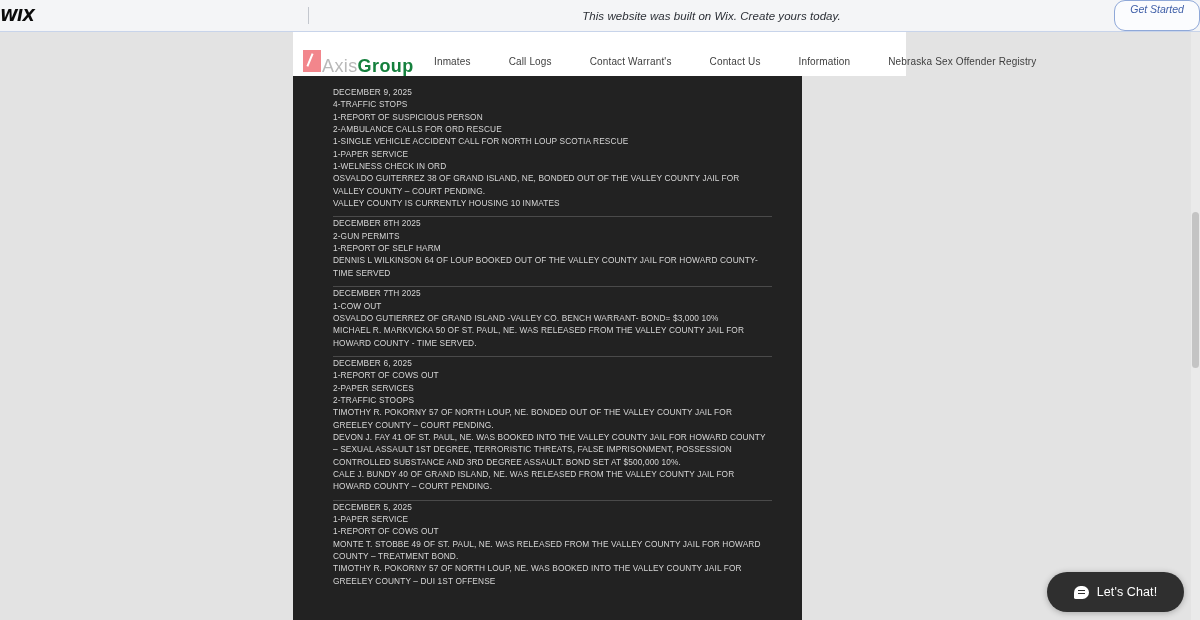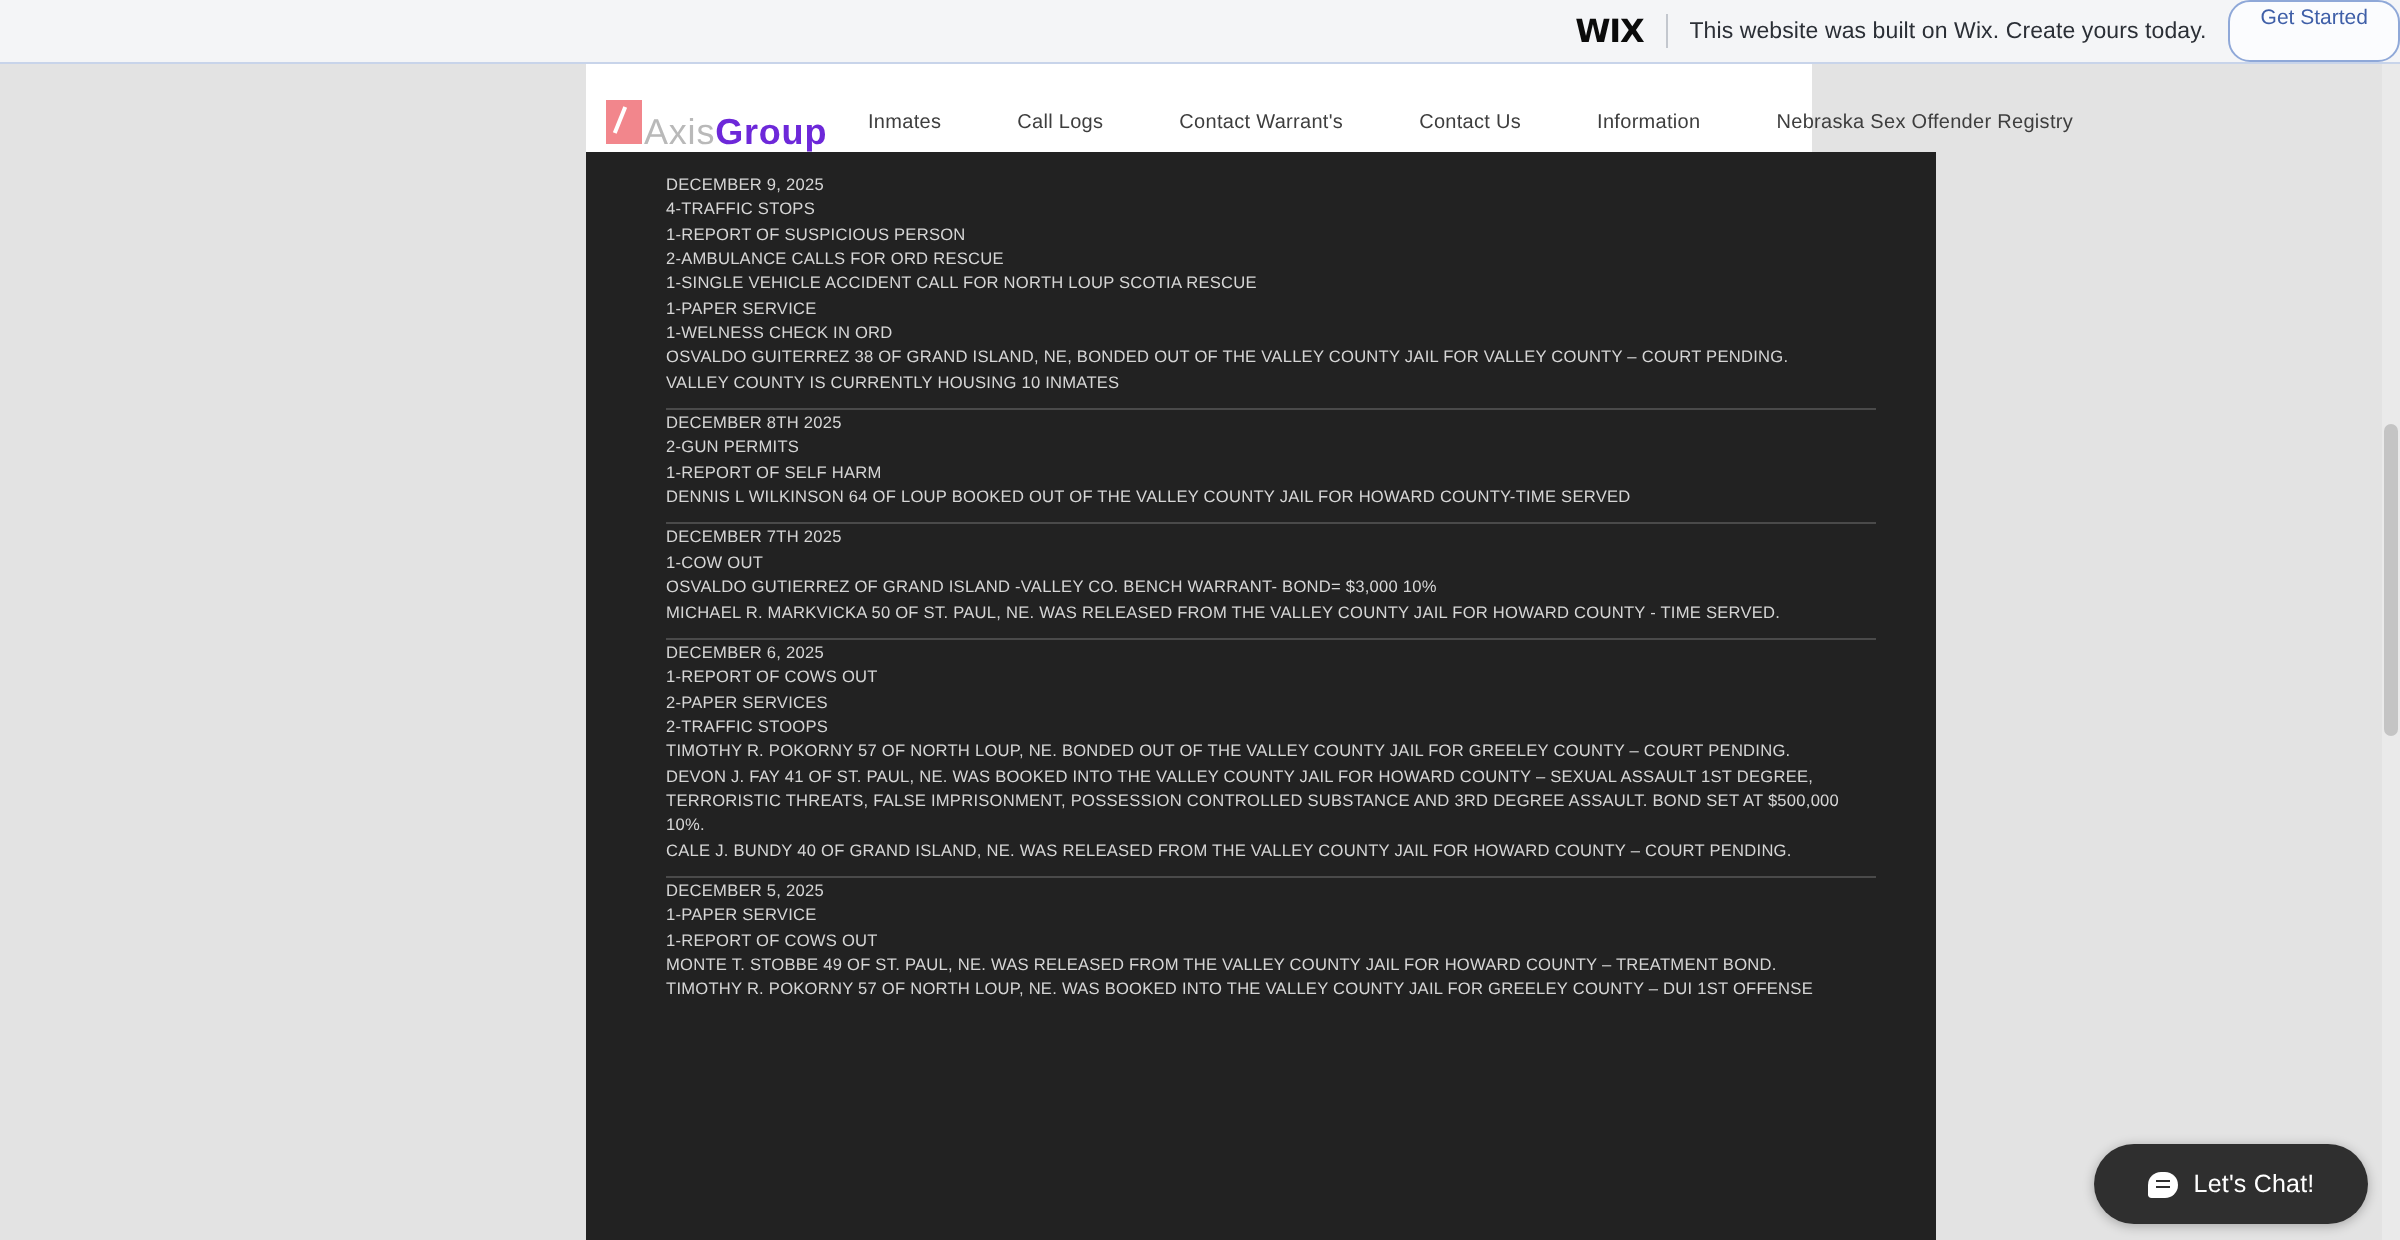--- a/index.html
+++ b/index.html
@@ -19,23 +19,24 @@
   
   .wix-banner {
     position: absolute;
     top: 0; left: 0;
     width: 1200px;
     height: 32px;
     background: #f4f5f7;
     border-bottom: 1px solid #c8d4ea;
     display: flex;
     align-items: center;
-    justify-content: flex-end;
+    justify-content: space-between;
     gap: 0px;
     z-index: 40;
+    font-style: italic;
   }
   .wix-logo {
     font-family: "DejaVu Sans", sans-serif;
     font-weight: 700;
     font-size: 16px;
     letter-spacing: -0.6px;
     color: #0b0b0b;
     line-height: 1;
     padding-right: 11px;
   }
@@ -105,21 +106,21 @@
     transform: rotate(22deg);
   }
   .brand-word {
     font-size: 18px;
     line-height: 20px;
     letter-spacing: 0.4px;
     position: relative;
     top: 4px;
   }
   .brand-word .axis { color: #b9b9b9; font-weight: 400; }
-  .brand-word .group { color: #6d28d9; font-weight: 700; }
+  .brand-word .group { color: #15803d; font-weight: 700; }
 
   .nav {
     position: absolute;
     left: 128px;
     top: 24px;
     display: flex;
     align-items: center;
     gap: 12px;
     white-space: nowrap;
   }
@@ -128,21 +129,21 @@
     color: #3e3e3e;
     text-decoration: none;
     padding: 0 13px;
     letter-spacing: 0.15px;
     cursor: pointer;
   }
 
   
   .content {
     position: relative;
-    width: 675px;
+    width: 509px;
     height: 544px;
     background: #222222;
     overflow: hidden;
     padding: 10px 30px 0 40px;
   }
 
   .entry { padding-bottom: 7px; }
   .entry-sep {
     height: 0;
     border-top: 1px solid #4a4a4a;

